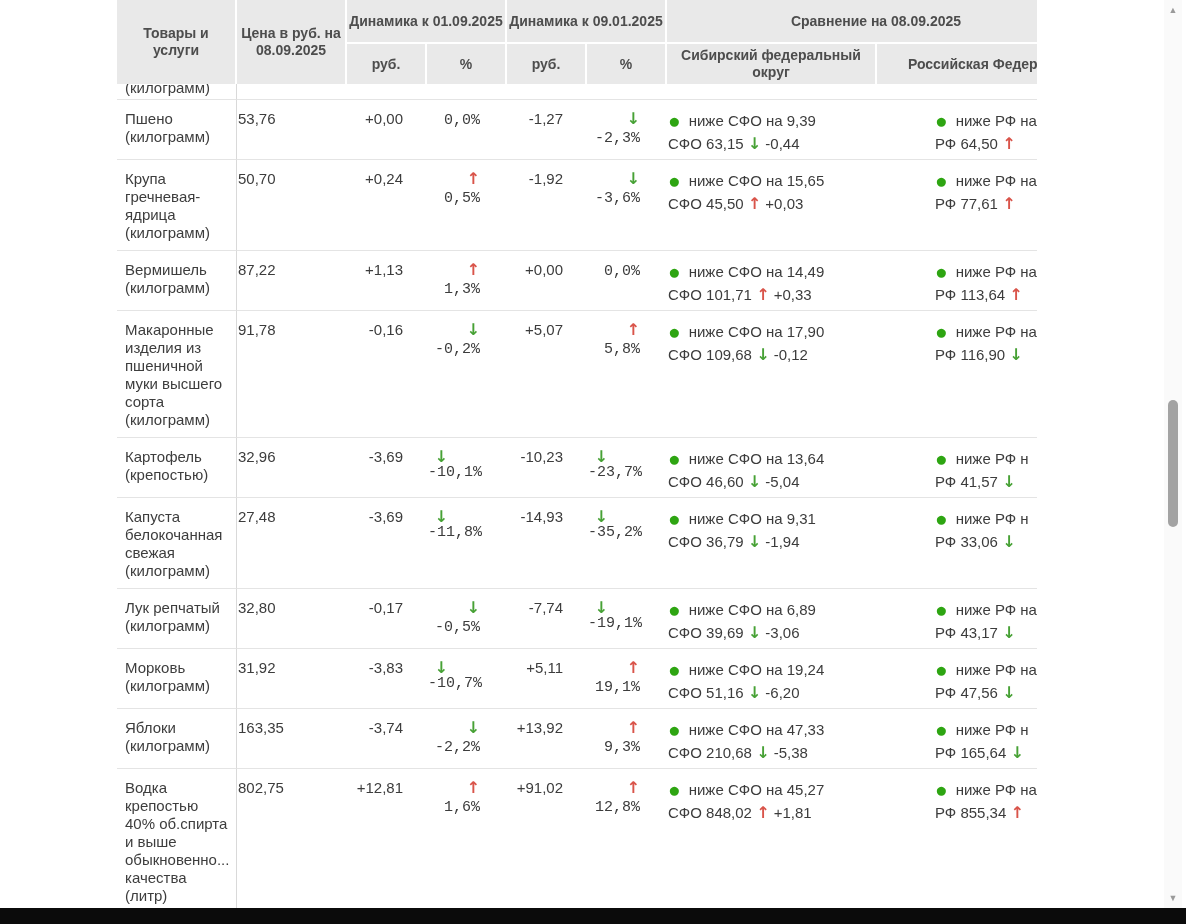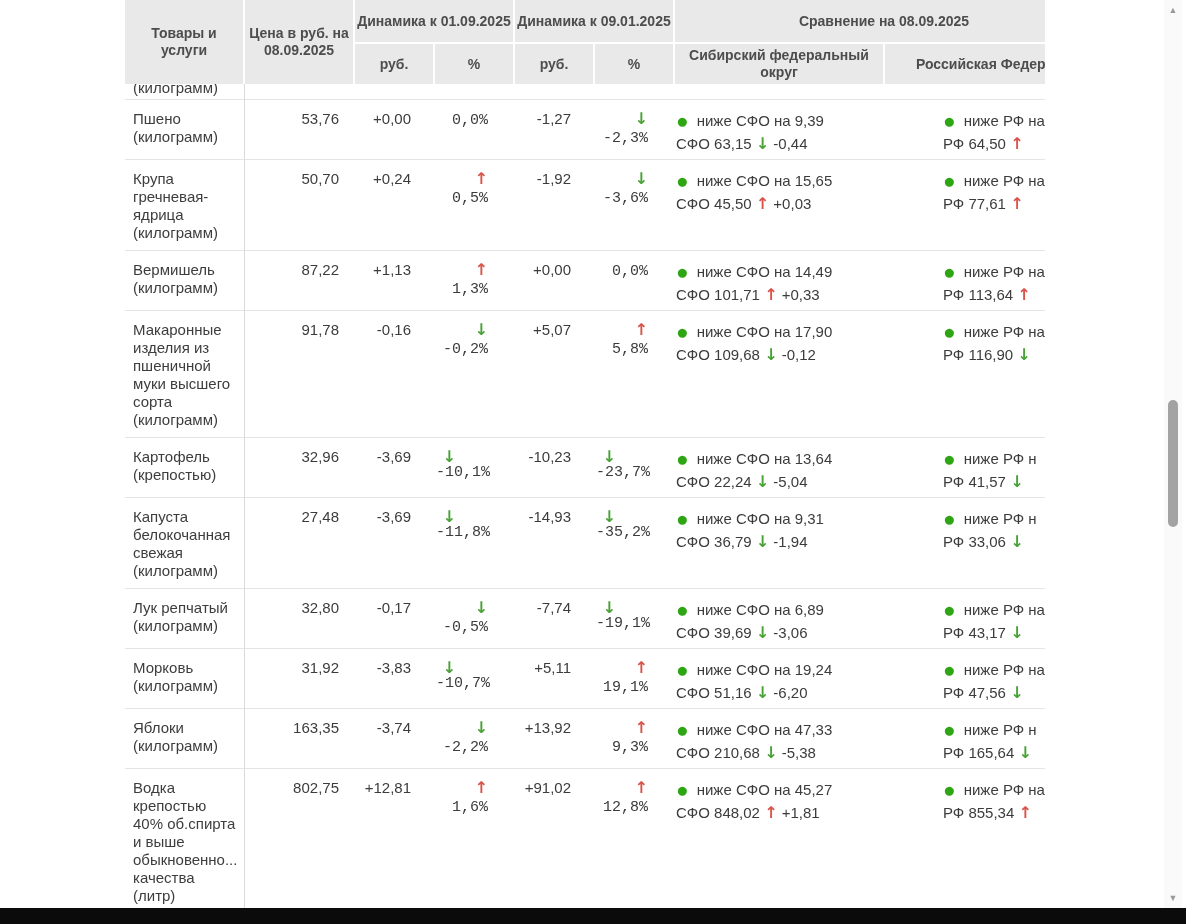--- a/index.html
+++ b/index.html
@@ -5,21 +5,21 @@
   html,body{margin:0;padding:0;}
   body{
     width:1186px;height:924px;overflow:hidden;background:#fff;
     font-family:"Liberation Sans","DejaVu Sans",sans-serif;
     -webkit-font-smoothing:antialiased;
   }
   .page{position:relative;width:1186px;height:924px;background:#fff;overflow:hidden;}
 
   
   .table-viewport{
-    position:absolute;left:125px;top:0;width:920px;height:908px;
+    position:absolute;left:117px;top:0;width:920px;height:908px;
     overflow:hidden;background:#fff;
   }
   table{border-collapse:separate;border-spacing:0;table-layout:fixed;width:970px;}
 
   
   thead th{
     background:#e9e9e9;color:#4d4d4d;font-size:14px;font-weight:700;
     text-align:center;vertical-align:middle;line-height:17px;
     border-right:2px solid #fff;padding:3px 2px;
   }
@@ -28,21 +28,21 @@
   thead tr.sub-row th{height:34px;}
   th.rowspan2{height:74px;}
 
   
   tbody td{
     vertical-align:top;font-size:15px;color:#3c3c3c;line-height:18px;
     padding-top:10px;border-bottom:1px solid #e4e4e4;background:#fff;
   }
   td.product{padding:10px 4px 8px 8px;border-right:1px solid #d9d9d9;color:#3d3d3d;}
   tbody tr{height:60px;}
-  td.price{text-align:right;padding-right:16px;}
+  td.price{text-align:left;padding-right:16px;}
   td.rub{text-align:right;padding-right:24px;white-space:nowrap;}
   td.pct{text-align:right;padding-right:27px;}
   .pct .val{white-space:nowrap;font-family:Liberation Mono, monospace;}
   .pct.wrap .arrow{display:block;margin-right:32px;}
   .pct.wrap .val{display:block;margin-top:-2px;}
 
   .arrow{
     font-family:"DejaVu Sans",sans-serif;font-weight:700;font-size:16px;
     display:inline-block;
   }
@@ -291,21 +291,21 @@
       </td>
       <td class="pct wrap">
         <span class="arrow down">↓</span> 
               <span class="val">-23,7%</span>
       </td>
       <td class="sfo">
         <div>
           <span class="dot">●</span><span>ниже СФО на 13,64</span>
         </div>
         <div>
-          <span>СФО 22,24</span>
+          <span>СФО 46,60</span>
           <span class="arrow down">↓</span>
           <span>-5,04</span>
         </div>
       </td>
       <td class="rf">
         <div>
           <span class="dot">●</span><span>ниже РФ н</span>
         </div>
         <div>
           <span>РФ 41,57</span>

